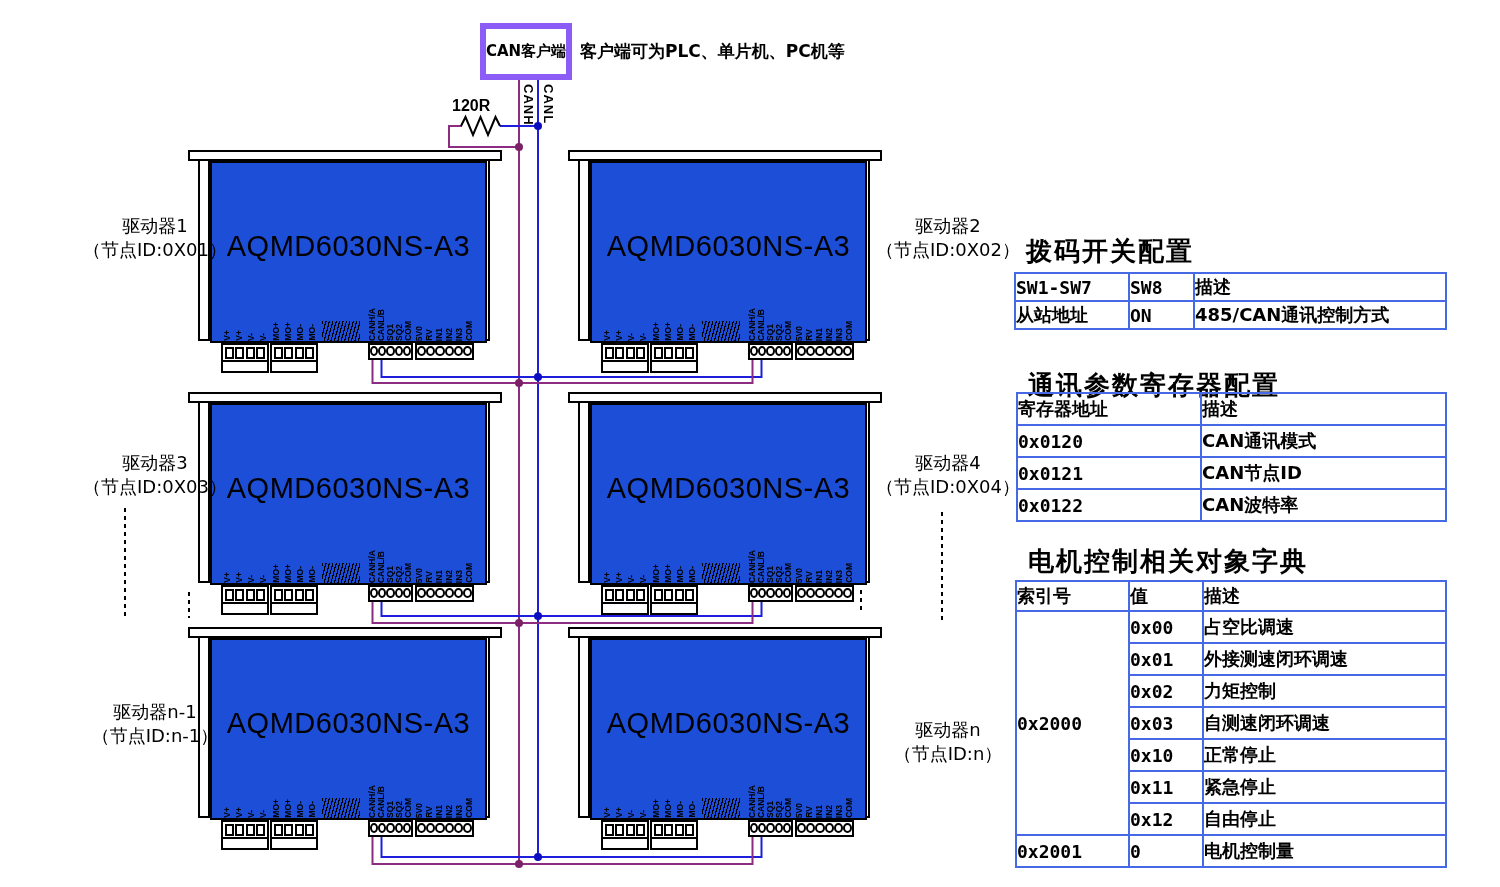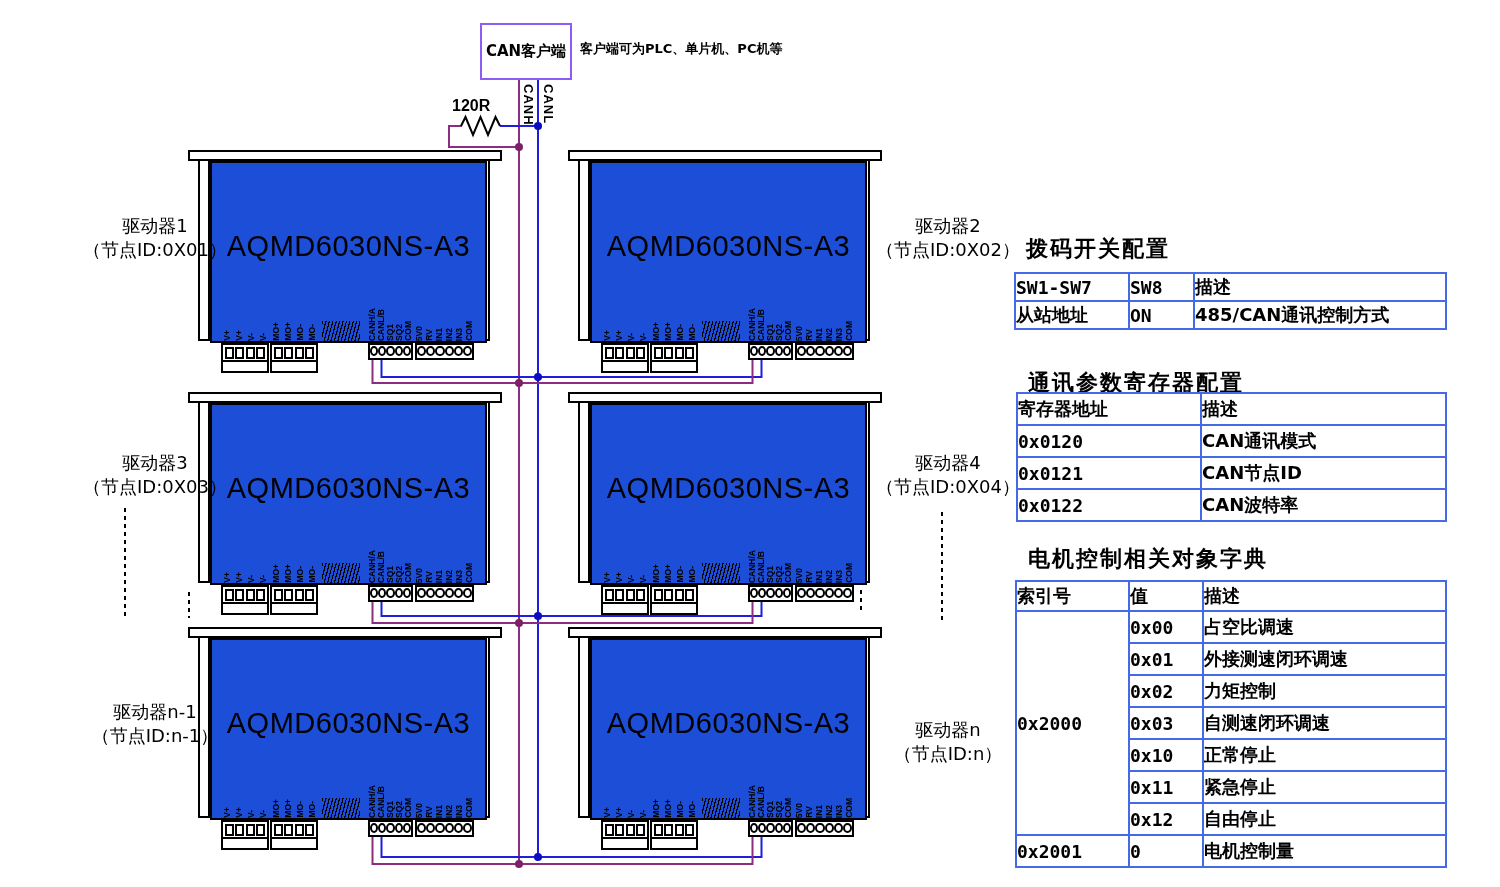--- a/index.html
+++ b/index.html
@@ -2,24 +2,24 @@
 <html style="--canh: #8C2D82; --canh-dot: #7B2168; --canl: #1E1EDC; --canl-dot: #0C0CC0; --tbl: #4669E6;"><head>
 <meta charset="utf-8">
 <style>
   *{box-sizing:border-box;margin:0;padding:0}
   html,body{background:#fff}
   #stage{position:relative;width:1500px;height:887px;background:#fff;overflow:hidden;
          font-family:"DejaVu Sans",sans-serif;color:#000}
   .abs{position:absolute}
 
   
-  .client-box{left:480px;top:23px;width:92px;height:57px;border:2px solid #8b5cf6;
+  .client-box{left:480px;top:23px;width:92px;height:57px;border:6px solid #8b5cf6;
               display:flex;align-items:center;justify-content:center;
               font-weight:bold;font-size:15px;white-space:nowrap}
-  .client-note{left:580px;top:40px;font-weight:bold;font-size:13px;white-space:nowrap}
+  .client-note{left:580px;top:40px;font-weight:bold;font-size:17px;white-space:nowrap}
   .vlabel{writing-mode:vertical-rl;font-weight:bold;font-size:13px;letter-spacing:1px;
           font-family:"Liberation Sans",sans-serif}
   .canh-label{left:521px;top:84px}
   .canl-label{left:541px;top:84px}
   .res-label{left:452px;top:97px;font-weight:bold;font-size:16px;
              font-family:"Liberation Sans",sans-serif}
 
   
   svg.wires{left:0;top:0;pointer-events:none;z-index:6}
   .w-canh{stroke:var(--canh);stroke-width:2;fill:none}
@@ -57,21 +57,21 @@
   .tb-sq::after{content:"";position:absolute;left:-2px;right:-2px;top:15px;border-top:2px solid #000}
   .tb-sq .hole{width:9px;height:12px;border:2px solid #000;margin-top:2px}
   .tb-rd1{left:180px;width:45px;height:17px}
   .tb-rd2{left:227px;width:59px;height:17px}
   .tb-rd .hole{width:10px;height:10px;border:2px solid #000;border-radius:50%;margin-top:1px}
 
   
   .drv-label{position:absolute;width:210px;text-align:center;font-size:18px;line-height:24px;z-index:2}
 
   
-  .sec-title{font-weight:bold;font-size:22px;letter-spacing:2px;white-space:nowrap}
+  .sec-title{font-weight:bold;font-size:26px;letter-spacing:2px;white-space:nowrap}
   table.cfg{border-collapse:collapse;table-layout:fixed;position:absolute}
   table.cfg td{border:2px solid var(--tbl);text-align:left;vertical-align:middle;
                font-weight:bold;font-size:18px;overflow:hidden;white-space:nowrap}
   td.mono{font-family:"DejaVu Sans Mono",monospace;font-size:17px}
   .t1 tr{height:28px}
   .t2 tr{height:32px}
   .t3 tr{height:32px}
   .t3 tr.hdr{height:30px}
 </style>
 </head>

